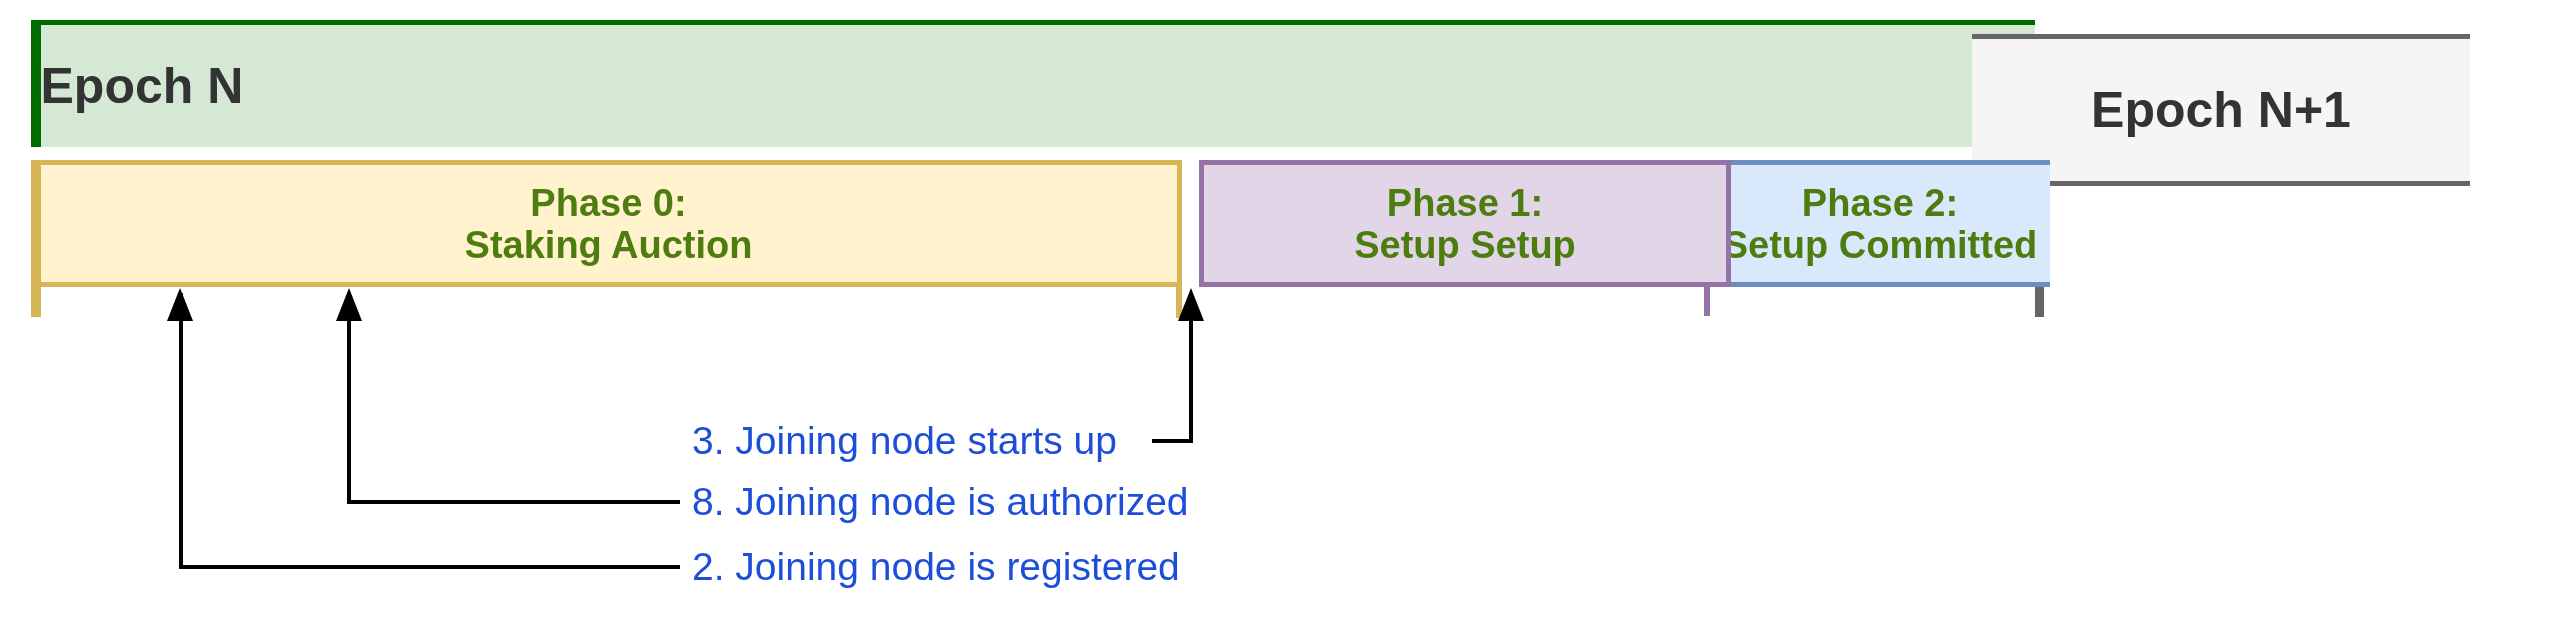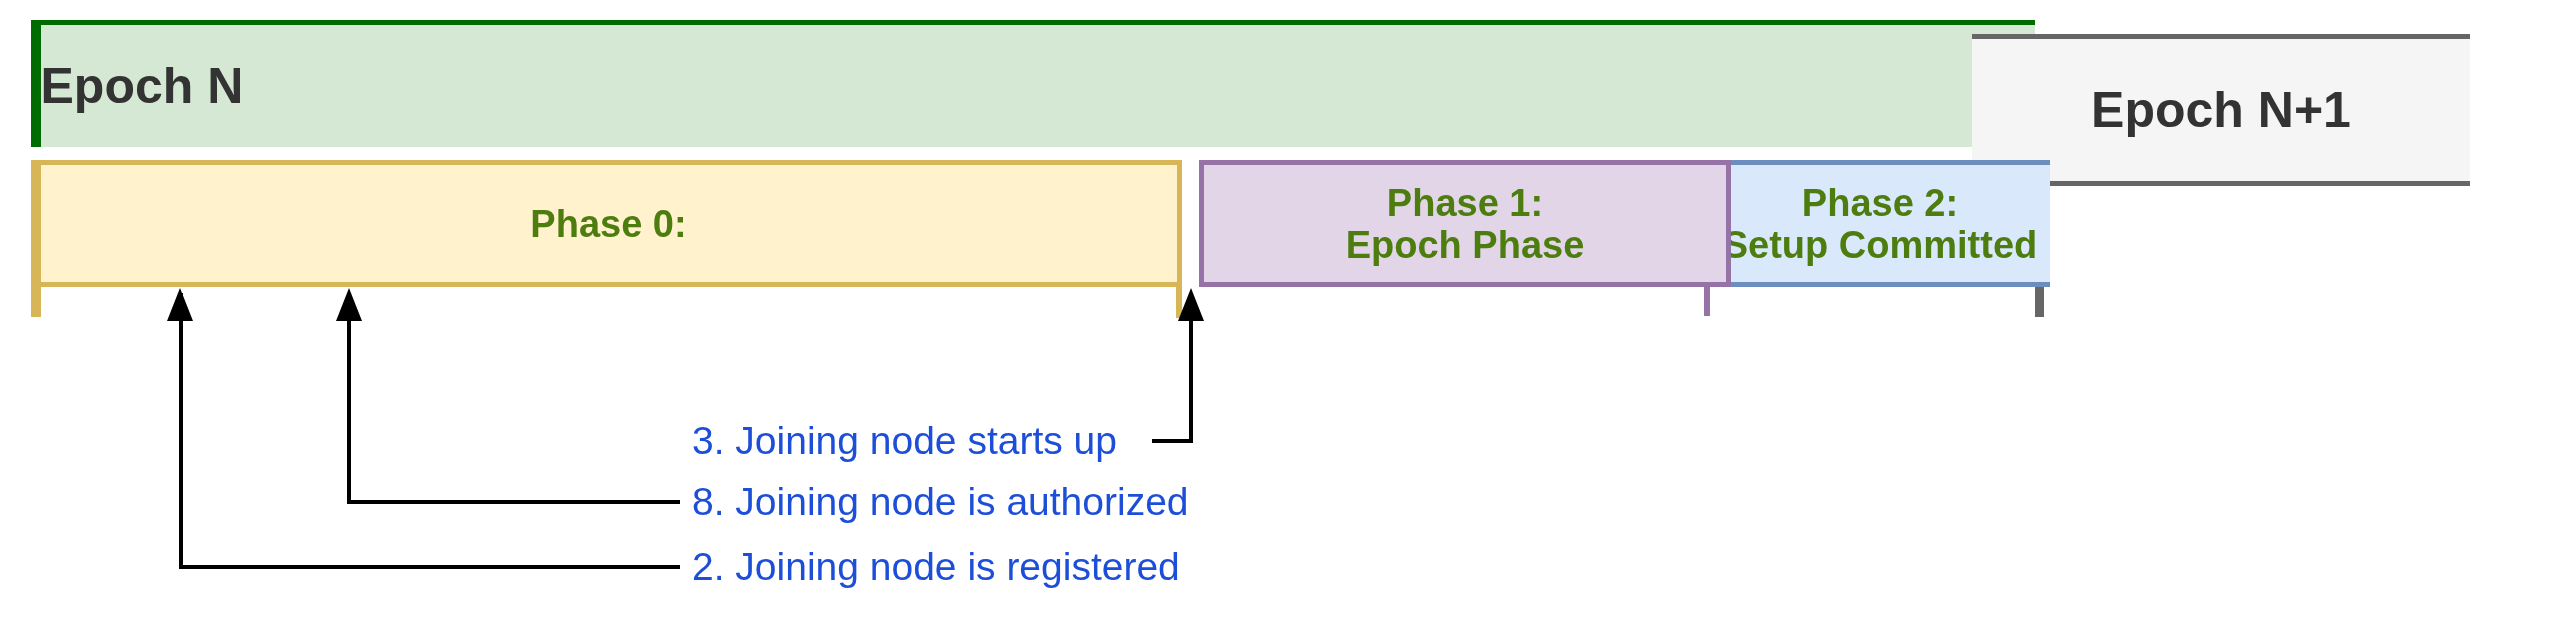--- a/index.html
+++ b/index.html
@@ -110,28 +110,29 @@
   <div class="abs epoch-n">
     <span class="epoch-label">Epoch N</span>
   </div>
   <div class="abs divider"></div>
   <div class="abs epoch-n1">
     <span class="epoch-label">Epoch N+1</span>
   </div>
 
   <div class="abs phase phase-1">
     <div class="phase-line">Phase 1:</div>
-    <div class="phase-line">Epoch Phase</div>
+    <div class="phase-line">Setup Setup</div>
   </div>
   <div class="abs phase phase-2">
     <div class="phase-line">Phase 2:</div>
     <div class="phase-line">Setup Committed</div>
   </div>
   <div class="abs phase phase-0">
     <div class="phase-line">Phase 0:</div>
+    <div class="phase-line">Staking Auction</div>
   </div>
 
   <div class="abs tick tick-yellow-left"></div>
   <div class="abs tick tick-yellow-right"></div>
   <div class="abs tick tick-purple-right"></div>
 
   <div class="abs ahead a1-head"></div>
   <div class="abs aline a1-v"></div>
   <div class="abs aline a1-h"></div>
   <div class="abs ann-label ann-1">2. Joining node is registered</div>

